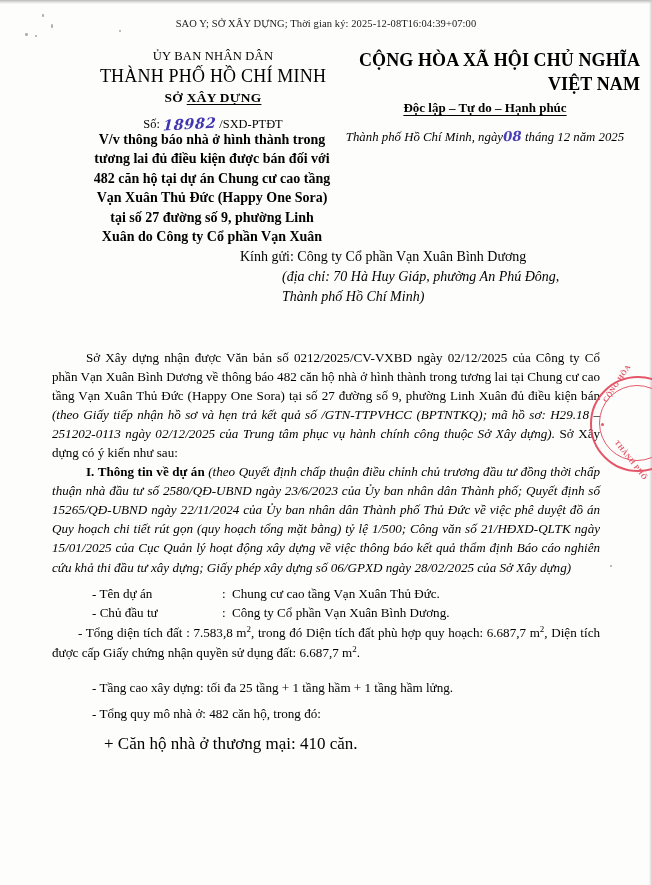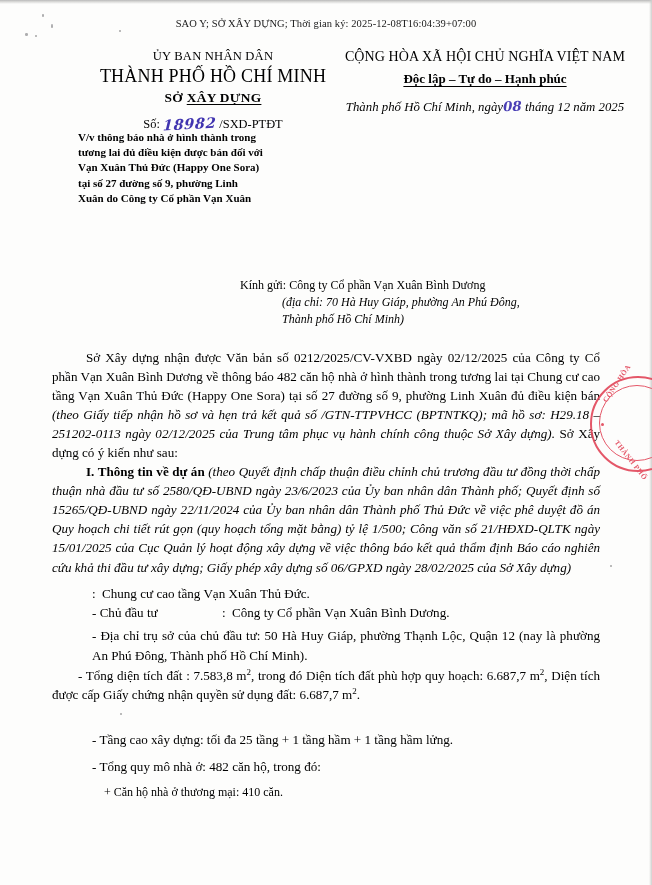--- a/index.html
+++ b/index.html
@@ -95,23 +95,24 @@
   }
   .org3 {
     font-size: 13.4px;
     font-weight: bold;
     letter-spacing: .3px;
     margin-top: 1px;
   }
   .org3 .ul { text-decoration: underline; text-underline-offset: 2px; }
 
   .nation1 {
-    font-size: 14px;
-    font-weight: normal;
+    font-size: 18px;
+    font-weight: bold;
     letter-spacing: .1px;
+    text-align: right;
   }
   .nation2 {
     font-size: 13px;
     font-weight: bold;
     margin-top: 1px;
     display: inline-block;
     text-decoration: underline;
     text-underline-offset: 3px;
   }
 
@@ -149,33 +150,33 @@
     display: inline-block;
     transform: rotate(-2deg);
   }
 
   
   .subject {
     position: absolute;
     top: 130px;
     left: 78px;
     width: 268px;
-    text-align: left;
-    font-size: 11px;
+    text-align: center;
+    font-size: 14px;
     line-height: 1.385;
     font-weight: bold;
   }
 
   
   .recipient {
     position: absolute;
-    top: 277px;
+    top: 247px;
     left: 0;
     width: 652px;
-    font-size: 12px;
+    font-size: 14px;
     line-height: 1.42;
   }
   .rcp-line1 {
     padding-left: 240px;
   }
   .rcp-line2, .rcp-line3 {
     padding-left: 282px;
     font-style: italic;
   }
 
@@ -219,21 +220,21 @@
     flex: 0 0 10px;
   }
   .item-value { flex: 1; }
   .justify-item {
     text-align: justify;
     font-size: 13.1px;
     line-height: 1.5;
   }
   .plus-item {
     margin-left: 52px;
-    font-size: 12px;
+    font-size: 17px;
     line-height: 1.55;
   }
   sup { font-size: 9px; vertical-align: super; line-height: 0; }
 
   
   .seal {
     position: absolute;
     right: -34px;
     top: 376px;
     width: 92px;
@@ -308,55 +309,56 @@
       <div><span class="nation2">Độc lập – Tự do – Hạnh phúc</span></div>
       <div class="date-line">
         <span>Thành phố Hồ Chí Minh, ngày</span><span class="hand-date">08</span>&nbsp;<span>tháng 12 năm 2025</span>
       </div>
     </div>
   </div>
 
   <div class="subject">
     <div>V/v thông báo nhà ở hình thành trong</div>
     <div>tương lai đủ điều kiện được bán đối với</div>
+    <div>482 căn hộ tại dự án Chung cư cao tầng</div>
     <div>Vạn Xuân Thủ Đức (Happy One Sora)</div>
     <div>tại số 27 đường số 9, phường Linh</div>
     <div>Xuân do Công ty Cổ phần Vạn Xuân</div>
   </div>
 
   <div class="recipient">
     <div class="rcp-line1">Kính gửi: Công ty Cổ phần Vạn Xuân Bình Dương</div>
     <div class="rcp-line2">(địa chỉ: 70 Hà Huy Giáp, phường An Phú Đông,</div>
     <div class="rcp-line3">Thành phố Hồ Chí Minh)</div>
   </div>
 
   <div class="body-text">
 
     <p><span>Sở Xây dựng nhận được Văn bản số 0212/2025/CV-VXBD ngày 02/12/2025 của Công ty Cổ phần Vạn Xuân Bình Dương về thông báo 482 căn hộ nhà ở hình thành trong tương lai tại Chung cư cao tầng Vạn Xuân Thủ Đức (Happy One Sora) tại số 27 đường số 9, phường Linh Xuân đủ điều kiện bán </span><span class="it">(theo Giấy tiếp nhận hồ sơ và hẹn trả kết quả số /GTN-TTPVHCC (BPTNTKQ); mã hồ sơ: H29.18 – 251202-0113 ngày 02/12/2025 của Trung tâm phục vụ hành chính công thuộc Sở Xây dựng).</span><span> Sở Xây dựng có ý kiến như sau:</span></p>
 
     <p class="sec-heading para-gap"><span class="bd">I. Thông tin về dự án</span><span class="it"> (theo Quyết định chấp thuận điều chỉnh chủ trương đầu tư đồng thời chấp thuận nhà đầu tư số 2580/QĐ-UBND ngày 23/6/2023 của Ủy ban nhân dân Thành phố; Quyết định số 15265/QĐ-UBND ngày 22/11/2024 của Ủy ban nhân dân Thành phố Thủ Đức về việc phê duyệt đồ án Quy hoạch chi tiết rút gọn (quy hoạch tổng mặt bằng) tỷ lệ 1/500; Công văn số 21/HĐXD-QLTK ngày 15/01/2025 của Cục Quản lý hoạt động xây dựng về việc thông báo kết quả thẩm định Báo cáo nghiên cứu khả thi đầu tư xây dựng; Giấy phép xây dựng số 06/GPXD ngày 28/02/2025 của Sở Xây dựng)</span></p>
 
     <div class="items">
 
       <div class="item-row">
+        <div class="item-label">- Tên dự án</div>
         <div class="item-colon">:</div>
         <div class="item-value">Chung cư cao tầng Vạn Xuân Thủ Đức.</div>
       </div>
 
       <div class="item-row">
         <div class="item-label">- Chủ đầu tư</div>
         <div class="item-colon">:</div>
         <div class="item-value">Công ty Cổ phần Vạn Xuân Bình Dương.</div>
       </div>
 
-      <div class="justify-item" style="margin-left:40px;margin-top:3px;">- Địa chỉ trụ sở của chủ đầu tư: 50 Hà Huy Giáp, phường Thạnh Lộc, Quận 12 (nay là phường An Phú Đông, Thành phố Hồ Chí Minh).</div>
 
       <div class="justify-item" style="text-indent:26px;"><span>- Tổng diện tích đất : 7.583,8 m</span><sup>2</sup><span>, trong đó Diện tích đất phù hợp quy hoạch: 6.687,7 m</span><sup>2</sup><span>, Diện tích được cấp Giấy chứng nhận quyền sử dụng đất: 6.687,7 m</span><sup>2</sup><span>.</span></div>
 
-      <div class="justify-item" style="margin-left:40px;margin-top:25px;">- Tầng cao xây dựng: tối đa 25 tầng + 1 tầng hầm + 1 tầng hầm lửng.</div>
+      <div class="justify-item" style="margin-left:40px;margin-top:15px;">- Tầng cao xây dựng: tối đa 25 tầng + 1 tầng hầm + 1 tầng hầm lửng.</div>
 
       <div class="justify-item" style="margin-left:40px;margin-top:7px;">- Tổng quy mô nhà ở: 482 căn hộ, trong đó:</div>
 
       <div class="plus-item" style="margin-top:7px;">+ Căn hộ nhà ở thương mại: 410 căn.</div>
 
     </div>
   </div>
 
   <div class="seal">
     <div class="seal-inner"></div>

